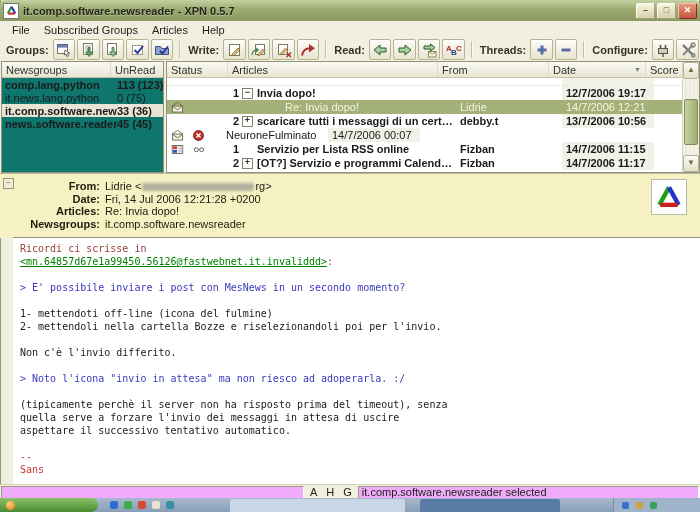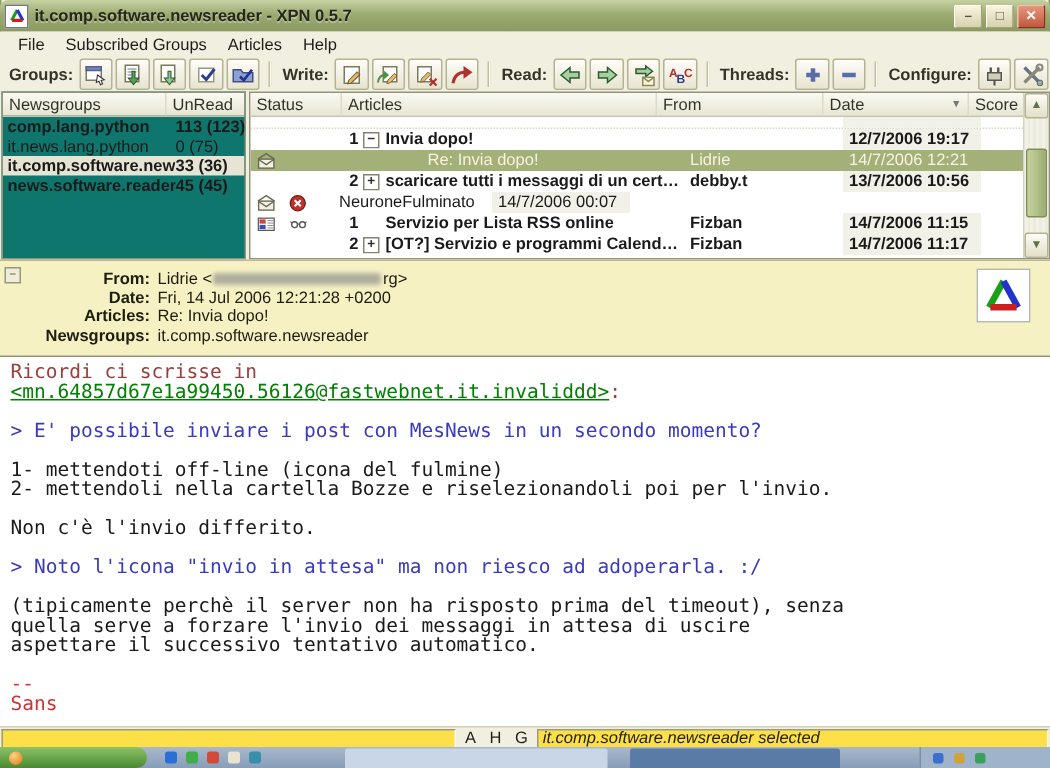--- a/index.html
+++ b/index.html
@@ -89,33 +89,33 @@
   .hdr-collapse::before{content:'−';}
   .hdr-grid{position:absolute;left:0;top:6px;}
   .hdr-row{display:flex;line-height:12.5px;}
   .hdr-label{width:100px;flex:none;text-align:right;font-weight:bold;padding-right:5px;color:#1d1d10;}
   .hdr-value{white-space:nowrap;color:#1d1d10;}
   .censored{display:inline-block;width:112px;height:8px;background:#9b9b92;filter:blur(1.5px);
             opacity:.75;border-radius:2px;vertical-align:middle;margin:0 1px;}
   .logo-box{position:absolute;right:13px;top:5px;width:34px;height:34px;background:#fff;
             border:1px solid #b9b9a9;display:flex;align-items:center;justify-content:center;}
   
-  .body-pane{position:absolute;top:237px;left:0;right:0;height:247px;background:#fff;
+  .body-pane{position:absolute;top:237px;left:13px;right:0;height:247px;background:#fff;
              border-top:1px solid #93937a;padding:4px 0 0 7px;overflow:hidden;
-             font-family:"DejaVu Sans Mono",monospace;font-size:13px;line-height:13px;}
+             font-family:"DejaVu Sans Mono",monospace;font-size:10px;line-height:13px;}
   .bl{white-space:pre;}
   .st-normal{color:#1a1a1a;}
   .st-attrib{color:#97403c;}
   .st-quote{color:#3a3abd;}
   .st-link{color:#008000;text-decoration:underline;cursor:pointer;}
   .st-sig{color:#cc3333;}
   
   .statusbar{position:absolute;top:484px;left:0;right:0;height:14px;background:#f1efdf;
              border-top:1px solid #d4d1b6;display:flex;align-items:center;padding:0 1px;}
-  .sb-field{height:11px;border:1px solid;border-color:#9a9a7d #fcfbf2 #fcfbf2 #9a9a7d;background:#fde047;font-style:italic;}
+  .sb-field{height:11px;border:1px solid;border-color:#9a9a7d #fcfbf2 #fcfbf2 #9a9a7d;background:#f0abfc;}
   .sb-field.left{width:301px;flex:none;}
   .sb-inds{display:flex;gap:9px;padding:0 6px;color:#22221a;flex:none;}
   .sb-field.right{flex:1;display:flex;align-items:center;padding-left:3px;color:#22221a;}
   
   .taskbar{position:absolute;top:498px;left:0;right:0;height:14px;overflow:hidden;
            background:linear-gradient(#a9b9cc,#879db8);}
   .start-btn{position:absolute;left:0;top:0;width:98px;height:14px;border-radius:0 8px 8px 0;
              background:linear-gradient(#8cc268,#4a8a31);}
   .start-orb{position:absolute;left:6px;top:3px;width:9px;height:9px;border-radius:50%;
              background:radial-gradient(circle at 35% 30%,#ffd27e,#e07818);}

